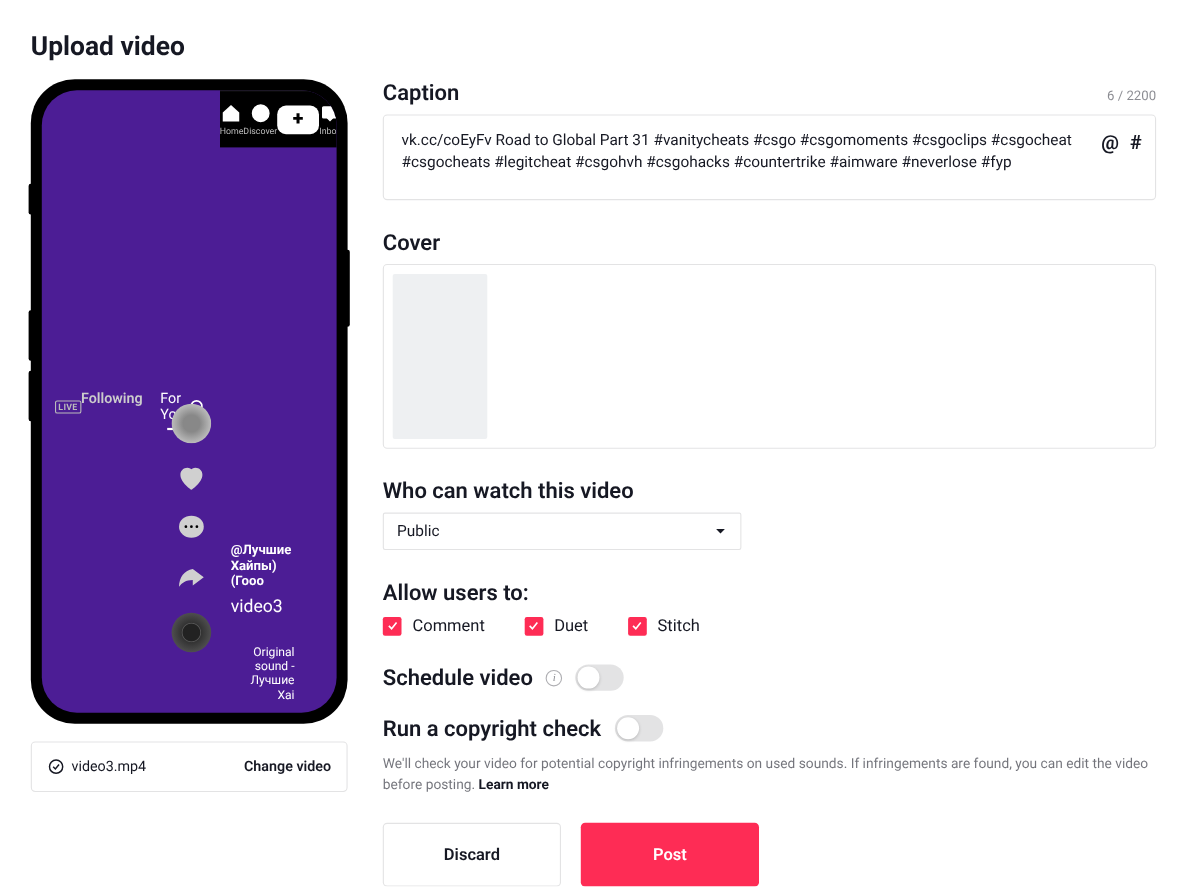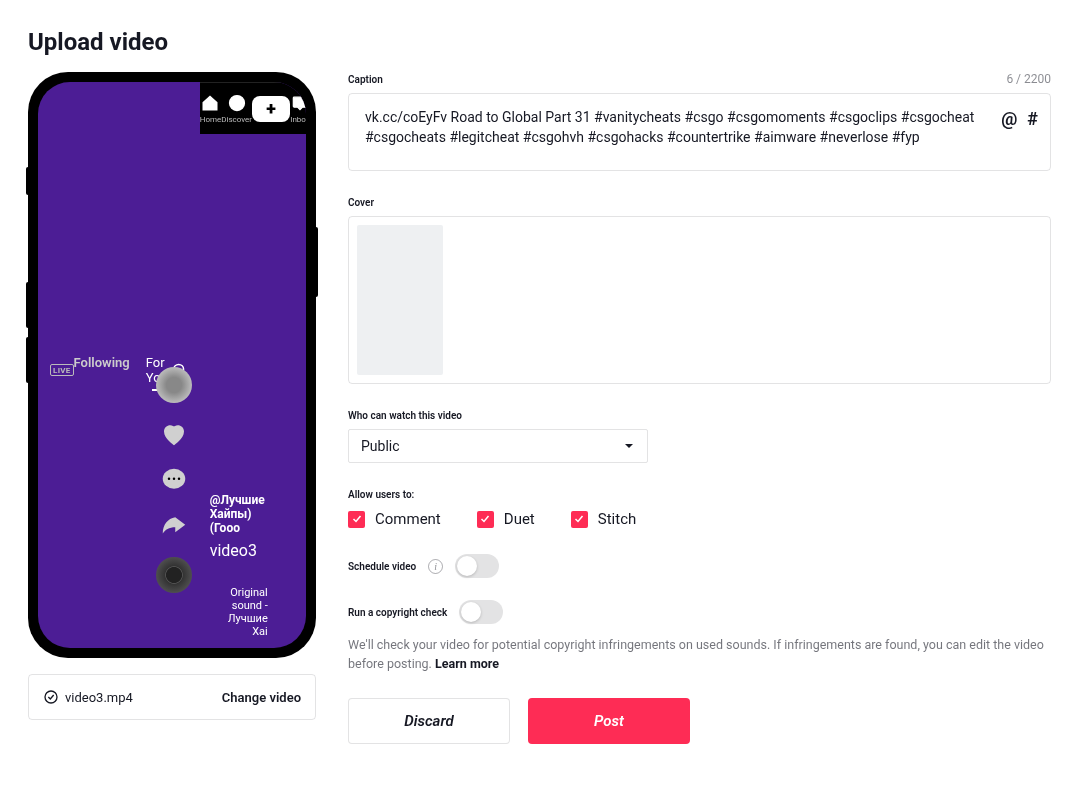--- a/index.html
+++ b/index.html
@@ -39,40 +39,40 @@
 .create-btn::before{content:""; position:absolute; left:-4px; top:0; bottom:0; width:8px; background:#00f2ea; border-radius:8px 0 0 8px; z-index:-1;}
 .create-btn::after{content:""; position:absolute; right:-4px; top:0; bottom:0; width:8px; background:#ff0050; border-radius:0 8px 8px 0; z-index:-1;}
 
 .file-bar { margin-top:16px; border:1px solid rgba(22,24,35,0.12); border-radius:4px; padding:14px 14px; display:flex; align-items:center; justify-content:space-between; font-size:13px; }
 .file-bar .fname{ display:flex; align-items:center; gap:6px;}
 .file-bar .change{ font-weight:600; cursor:pointer;}
 
 
 .field { margin-bottom: 26px; }
 .label-row { display:flex; justify-content:space-between; align-items:baseline; }
-.label { font-size: 10px; font-weight: 600; margin-bottom: 8px; }
+.label { font-size: 20px; font-weight: 600; margin-bottom: 8px; }
 .count { font-size:12px; color:rgba(22,24,35,0.5);}
 .caption-box { border:1px solid rgba(22,24,35,0.12); border-radius:4px; padding:14px 62px 14px 16px; font-size:14px; line-height:1.4; min-height:78px; position:relative; }
 .caption-actions { position:absolute; right:12px; top:12px; display:flex; gap:10px; font-size:18px; font-weight:700;}
 .cover-box { border:1px solid rgba(22,24,35,0.12); border-radius:4px; padding:8px; height:168px; }
 .cover-thumb { width:86px; height:100%; background:#eef0f2; border-radius:2px;}
-.select { border:1px solid rgba(22,24,35,0.12); border-radius:2px; padding:8px 12px; width:300px; display:flex; justify-content:space-between; align-items:center; font-size:14px; cursor:pointer;}
+.select { border:1px solid rgba(22,24,35,0.12); border-radius:2px; padding:8px 12px; width:326px; display:flex; justify-content:space-between; align-items:center; font-size:14px; cursor:pointer;}
 .checks { display:flex; gap:36px; margin-top:10px;}
 .check { display:flex; align-items:center; gap:10px; font-size:15px;}
 .cb { width:17px; height:17px; border-radius:2px; background:#fe2c55; display:flex; align-items:center; justify-content:center;}
 .cb svg{ width:12px; height:12px; stroke:#fff; stroke-width:3; fill:none;}
 .toggle-row { display:flex; align-items:center; gap:12px; margin-bottom:22px;}
 .toggle-row .label{margin-bottom:0;}
 .info-ic { width:15px;height:15px; border:1px solid rgba(22,24,35,0.35); border-radius:50%; display:inline-flex; align-items:center; justify-content:center; font-size:10px; color:rgba(22,24,35,0.5); font-style:italic; font-family:serif;}
 .toggle { width:44px; height:24px; border-radius:24px; background:rgba(22,24,35,0.12); position:relative; cursor:pointer;}
 .toggle::after{ content:""; position:absolute; left:2px; top:2px; width:20px; height:20px; border-radius:50%; background:#fff; box-shadow:0 1px 3px rgba(0,0,0,0.2);}
 .helper { font-size:12.5px; color:rgba(22,24,35,0.6); line-height:1.5; margin-top:-10px;}
 .helper b{ color:#161823; font-weight:700;}
 .actions { display:flex; gap:18px; margin-top:24px;}
-.btn { width:162px; height:46px; border-radius:4px; font-size:15px; font-weight:600; display:flex; align-items:center; justify-content:center; cursor:pointer;font-style:italic;}
+.btn { width:162px; height:58px; border-radius:4px; font-size:15px; font-weight:600; display:flex; align-items:center; justify-content:center; cursor:pointer;}
 .btn-outline{ border:1px solid rgba(22,24,35,0.12); background:#fff;}
 .btn-primary{ background:#fe2c55; color:#fff; border:none;}
 </style>
 </head>
 <body>
 
 <div class="header">
   <h1>Upload video</h1>
 </div>
 

